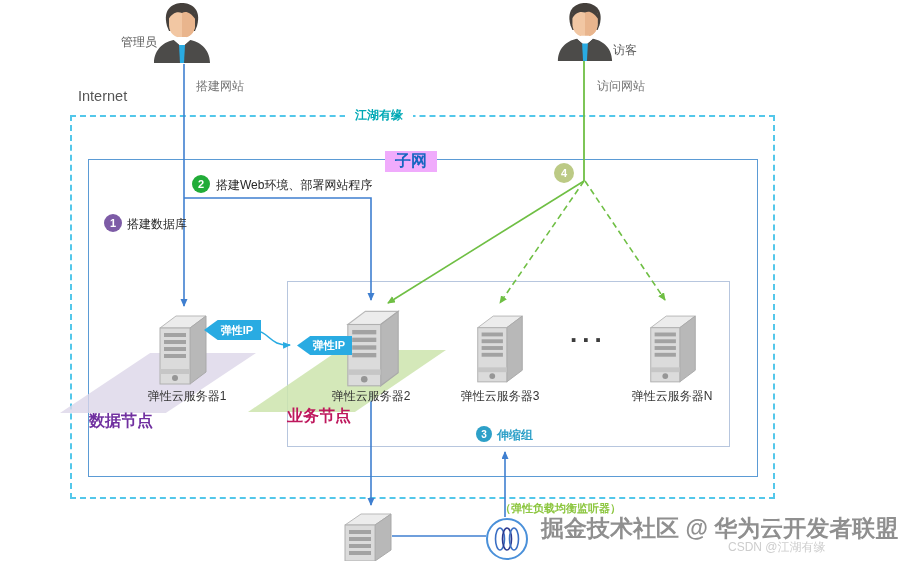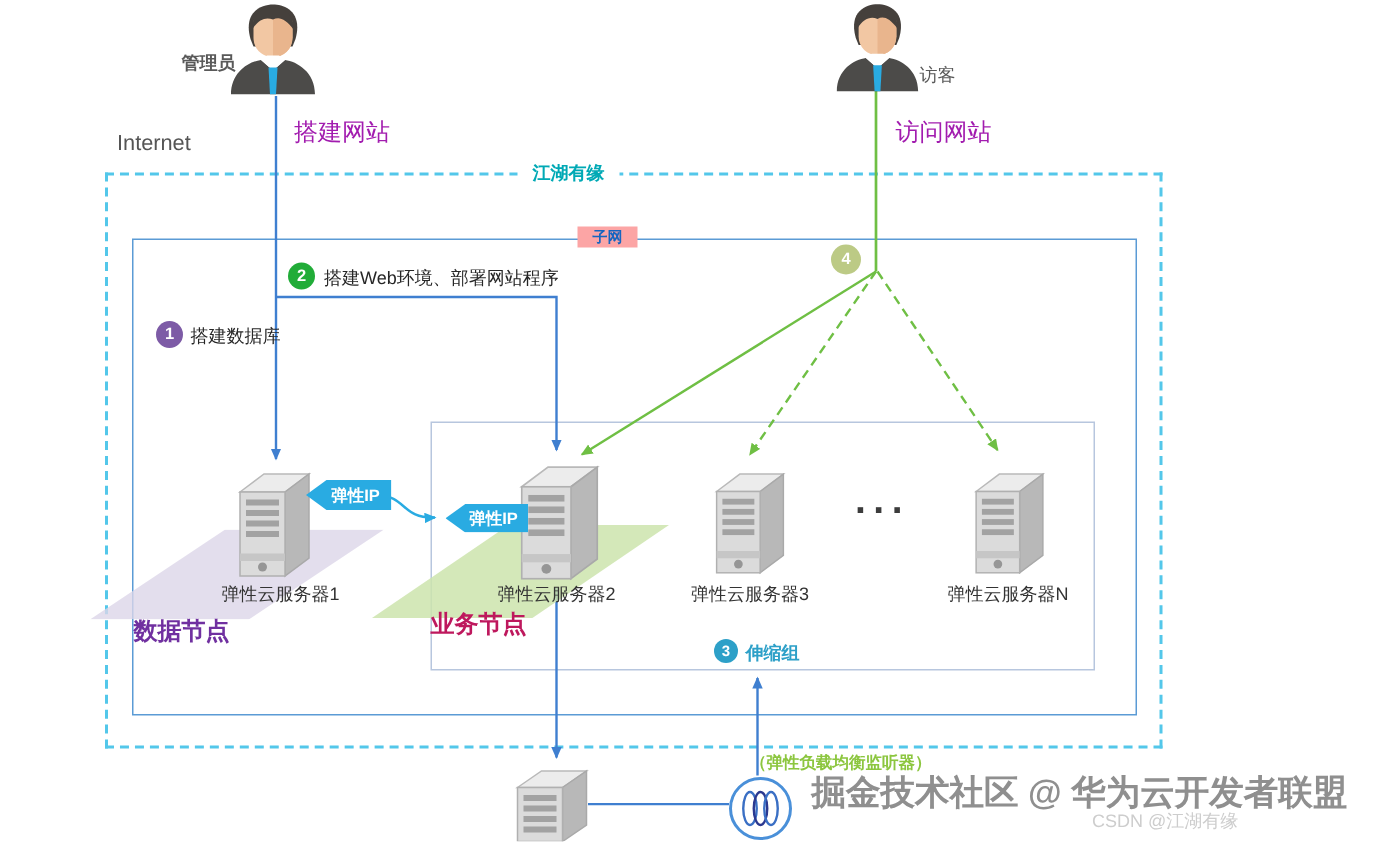--- a/index.html
+++ b/index.html
@@ -4,29 +4,29 @@
 <style>
   html,body{margin:0;padding:0;background:#fff;}
   body{width:917px;height:561px;position:relative;overflow:hidden;
        font-family:"Liberation Sans","DejaVu Sans",sans-serif;color:#333;}
   .abs{position:absolute;}
   
   .vpc-box{left:70px;top:115px;width:701px;height:380px;border:2px dashed #53c7ea;z-index:1;}
   .vpc-label{left:273px;top:-10px;background:#fff;padding:0 10px;color:#00a9b5;
              font-weight:bold;font-size:12px;white-space:nowrap;}
   .subnet-box{left:88px;top:159px;width:668px;height:316px;border:1.5px solid #5b9bd5;z-index:1;}
-  .subnet-label{left:296px;top:-9px;background:#fca5a5;padding:0 10px;color:#1565c0;
-                font-weight:bold;font-size:10px;white-space:nowrap;}
+  .subnet-label{left:296px;top:-9px;background:#f0abfc;padding:0 10px;color:#1565c0;
+                font-weight:bold;font-size:16px;white-space:nowrap;}
   .scaling-box{left:287px;top:281px;width:441px;height:164px;border:1px solid #b7c6de;z-index:1;}
   
   #wires{left:0;top:0;z-index:2;pointer-events:none;}
   
   .actor{z-index:3;}
   .actor-label{font-size:12px;color:#595959;white-space:nowrap;z-index:3;}
-  .action-label{font-size:16px;color:#a21caf;white-space:nowrap;z-index:3;}
+  .action-label{font-size:12px;color:#737373;white-space:nowrap;z-index:3;}
   .internet-label{left:78px;top:88px;font-size:14.5px;color:#555;z-index:3;}
   
   .step-circle{width:18px;height:18px;border-radius:50%;color:#fff;font-size:11px;
                font-weight:bold;display:flex;align-items:center;justify-content:center;z-index:4;}
   .step1{background:#7d5ba6;left:104px;top:214px;}
   .step2{background:#21ac38;left:192px;top:175px;}
   .step3{background:#2da0c8;left:476px;top:426px;width:16px;height:16px;font-size:10px;}
   .step4{background:#bcca85;left:554px;top:163px;width:20px;height:20px;}
   .step-text{font-size:12px;color:#262626;white-space:nowrap;z-index:4;}
   .step3-text{color:#2da0c8;font-weight:bold;}
@@ -109,21 +109,21 @@
   <svg width="64" height="63" viewBox="0 0 64 63">
     <path d="M17 26 C12 8 24 3 32 3 C40 3 52 8 47 26 L45 31 L19 31 Z" fill="#45403c"></path>
     <path d="M19 15 C19 7 45 7 45 15 L45 25 C45 33 39 38 32 38 C25 38 19 33 19 25 Z" fill="#f2c7a3"></path>
     <path d="M32 8 C40 8 45 13 45 20 L45 25 C45 33 39 38 32 38 Z" fill="#e9b58d"></path>
     <path d="M18 20 C18 8 26 5 32 5 C38 5 46 8 46 20 C40 12 36 11 32 13 C27 11 22 13 18 20 Z" fill="#45403c"></path>
     <path d="M4 63 C4 48 16 41 24 40 L32 47 L40 40 C48 41 60 48 60 63 Z" fill="#4c4b49"></path>
     <path d="M24 40 L32 47 L40 40 L36 37 L28 37 Z" fill="#ffffff"></path>
     <path d="M29 45 L35 45 L34 63 L30 63 Z" fill="#29abe2"></path>
   </svg>
 </div>
-<div class="abs actor-label" style="left:121px;top:34px;font-weight:bold;">管理员</div>
+<div class="abs actor-label" style="left:121px;top:34px;">管理员</div>
 <div class="abs action-label" style="left:196px;top:78px;">搭建网站</div>
 
 <div class="abs actor" style="left:553px;top:0;">
   <svg width="64" height="61" viewBox="0 0 64 63">
     <path d="M17 26 C12 8 24 3 32 3 C40 3 52 8 47 26 L45 31 L19 31 Z" fill="#45403c"></path>
     <path d="M19 15 C19 7 45 7 45 15 L45 25 C45 33 39 38 32 38 C25 38 19 33 19 25 Z" fill="#f2c7a3"></path>
     <path d="M32 8 C40 8 45 13 45 20 L45 25 C45 33 39 38 32 38 Z" fill="#e9b58d"></path>
     <path d="M18 20 C18 8 26 5 32 5 C38 5 46 8 46 20 C40 12 36 11 32 13 C27 11 22 13 18 20 Z" fill="#45403c"></path>
     <path d="M4 63 C4 48 16 41 24 40 L32 47 L40 40 C48 41 60 48 60 63 Z" fill="#4c4b49"></path>
     <path d="M24 40 L32 47 L40 40 L36 37 L28 37 Z" fill="#ffffff"></path>

